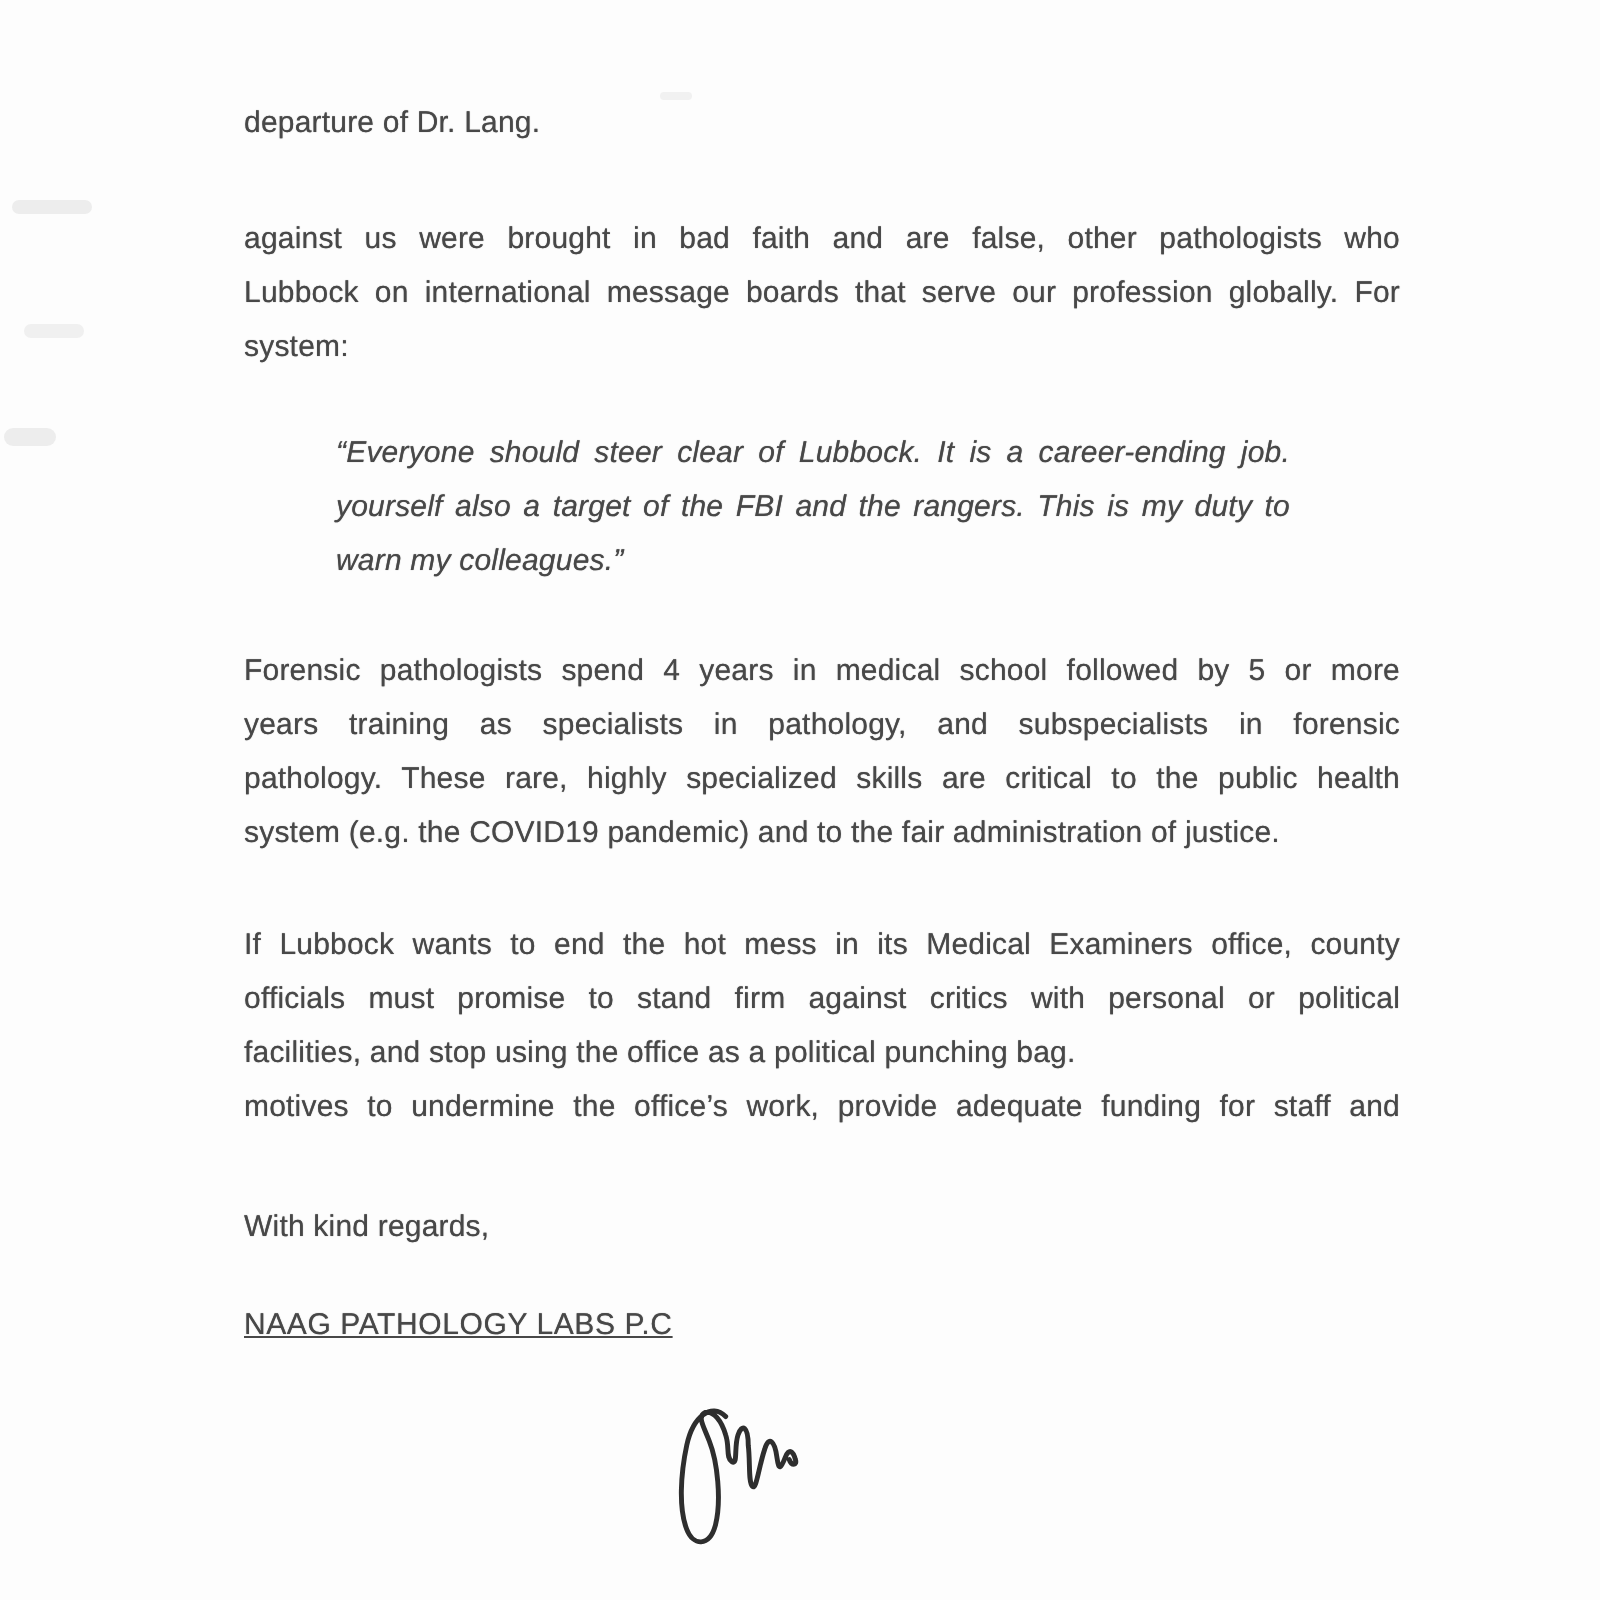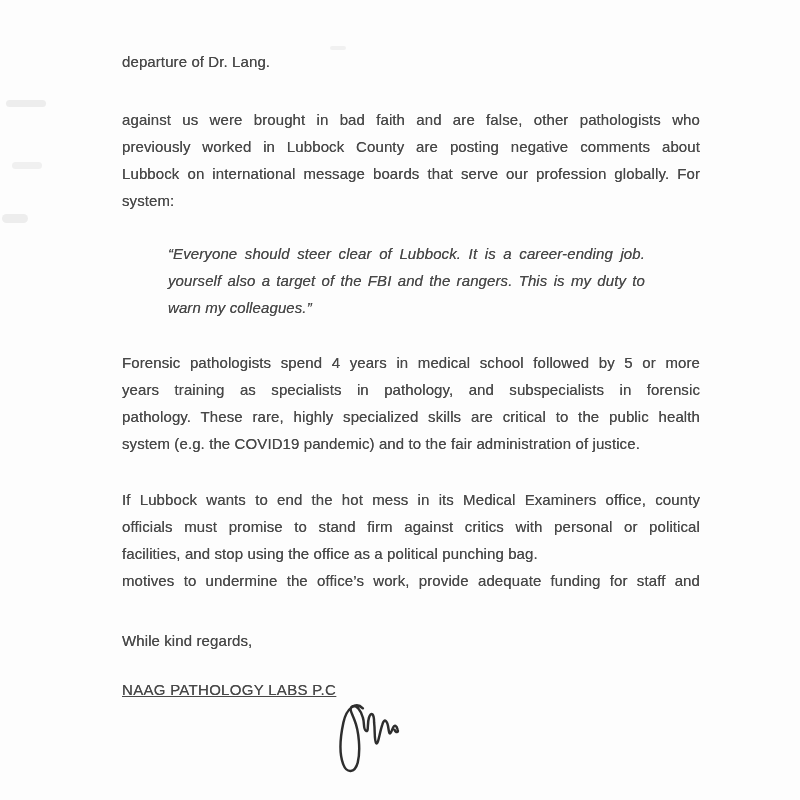--- a/index.html
+++ b/index.html
@@ -70,21 +70,20 @@
   <div class="smudge s4"></div>
 
   <div class="letter">
 
     <div class="para-fragment">
       <div class="ln last">departure of Dr. Lang.</div>
     </div>
 
     <div class="para-allegations">
       <div class="ln">against us were brought in bad faith and are false, other pathologists who</div>
-      <div class="ln">previously worked in Lubbock County are posting negative comments about</div>
       <div class="ln">Lubbock on international message boards that serve our profession globally.  For</div>
       <div class="ln last">system:</div>
     </div>
 
     <div class="para-quote">
       <div class="ln">“Everyone should steer clear of Lubbock. It is a career-ending job.</div>
       <div class="ln">yourself also a target of the FBI and the rangers. This is my duty to</div>
       <div class="ln last">warn my colleagues.”</div>
     </div>
 
@@ -96,21 +95,21 @@
     </div>
 
     <div class="para-appeal">
       <div class="ln">If Lubbock wants to end the hot mess in its Medical Examiners office, county</div>
       <div class="ln">officials must promise to stand firm against critics with personal or political</div>
       <div class="ln last">facilities, and stop using the office as a political punching bag.</div>
       <div class="ln">motives to undermine the office’s work, provide adequate funding for staff and</div>
     </div>
 
     <div class="para-closing">
-      <div class="ln last">While kind regards,</div>
+      <div class="ln last">With kind regards,</div>
     </div>
 
     <div class="para-company">
       <div class="ln last">NAAG PATHOLOGY LABS P.C</div>
     </div>
 
   </div>
 
   <svg class="signature" viewBox="0 0 80 80" xmlns="http://www.w3.org/2000/svg">
     <path d="M 34,11

